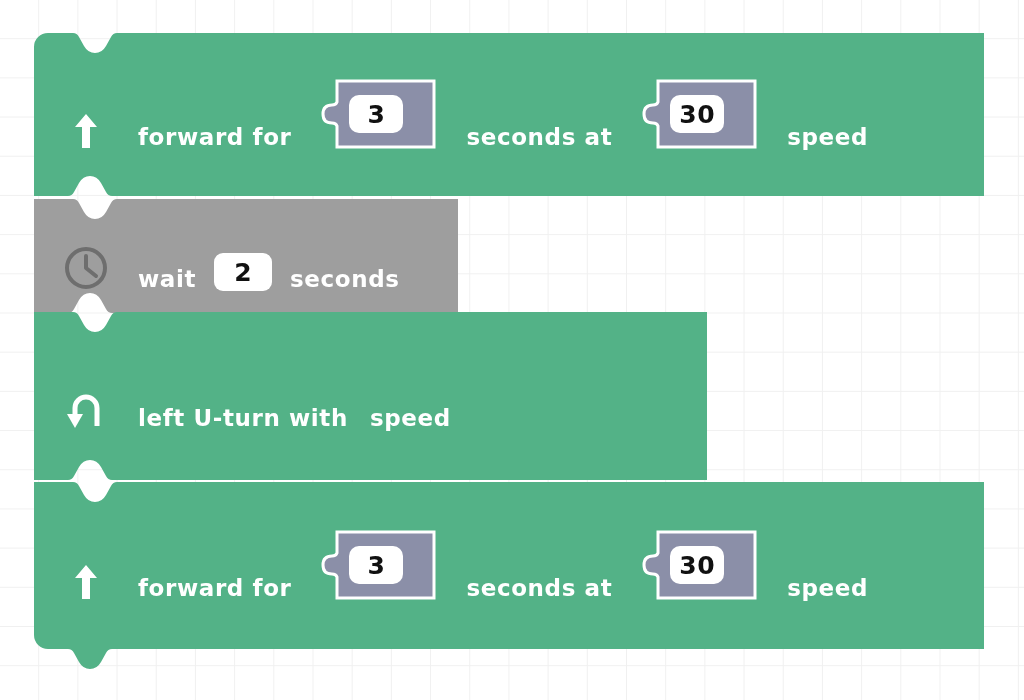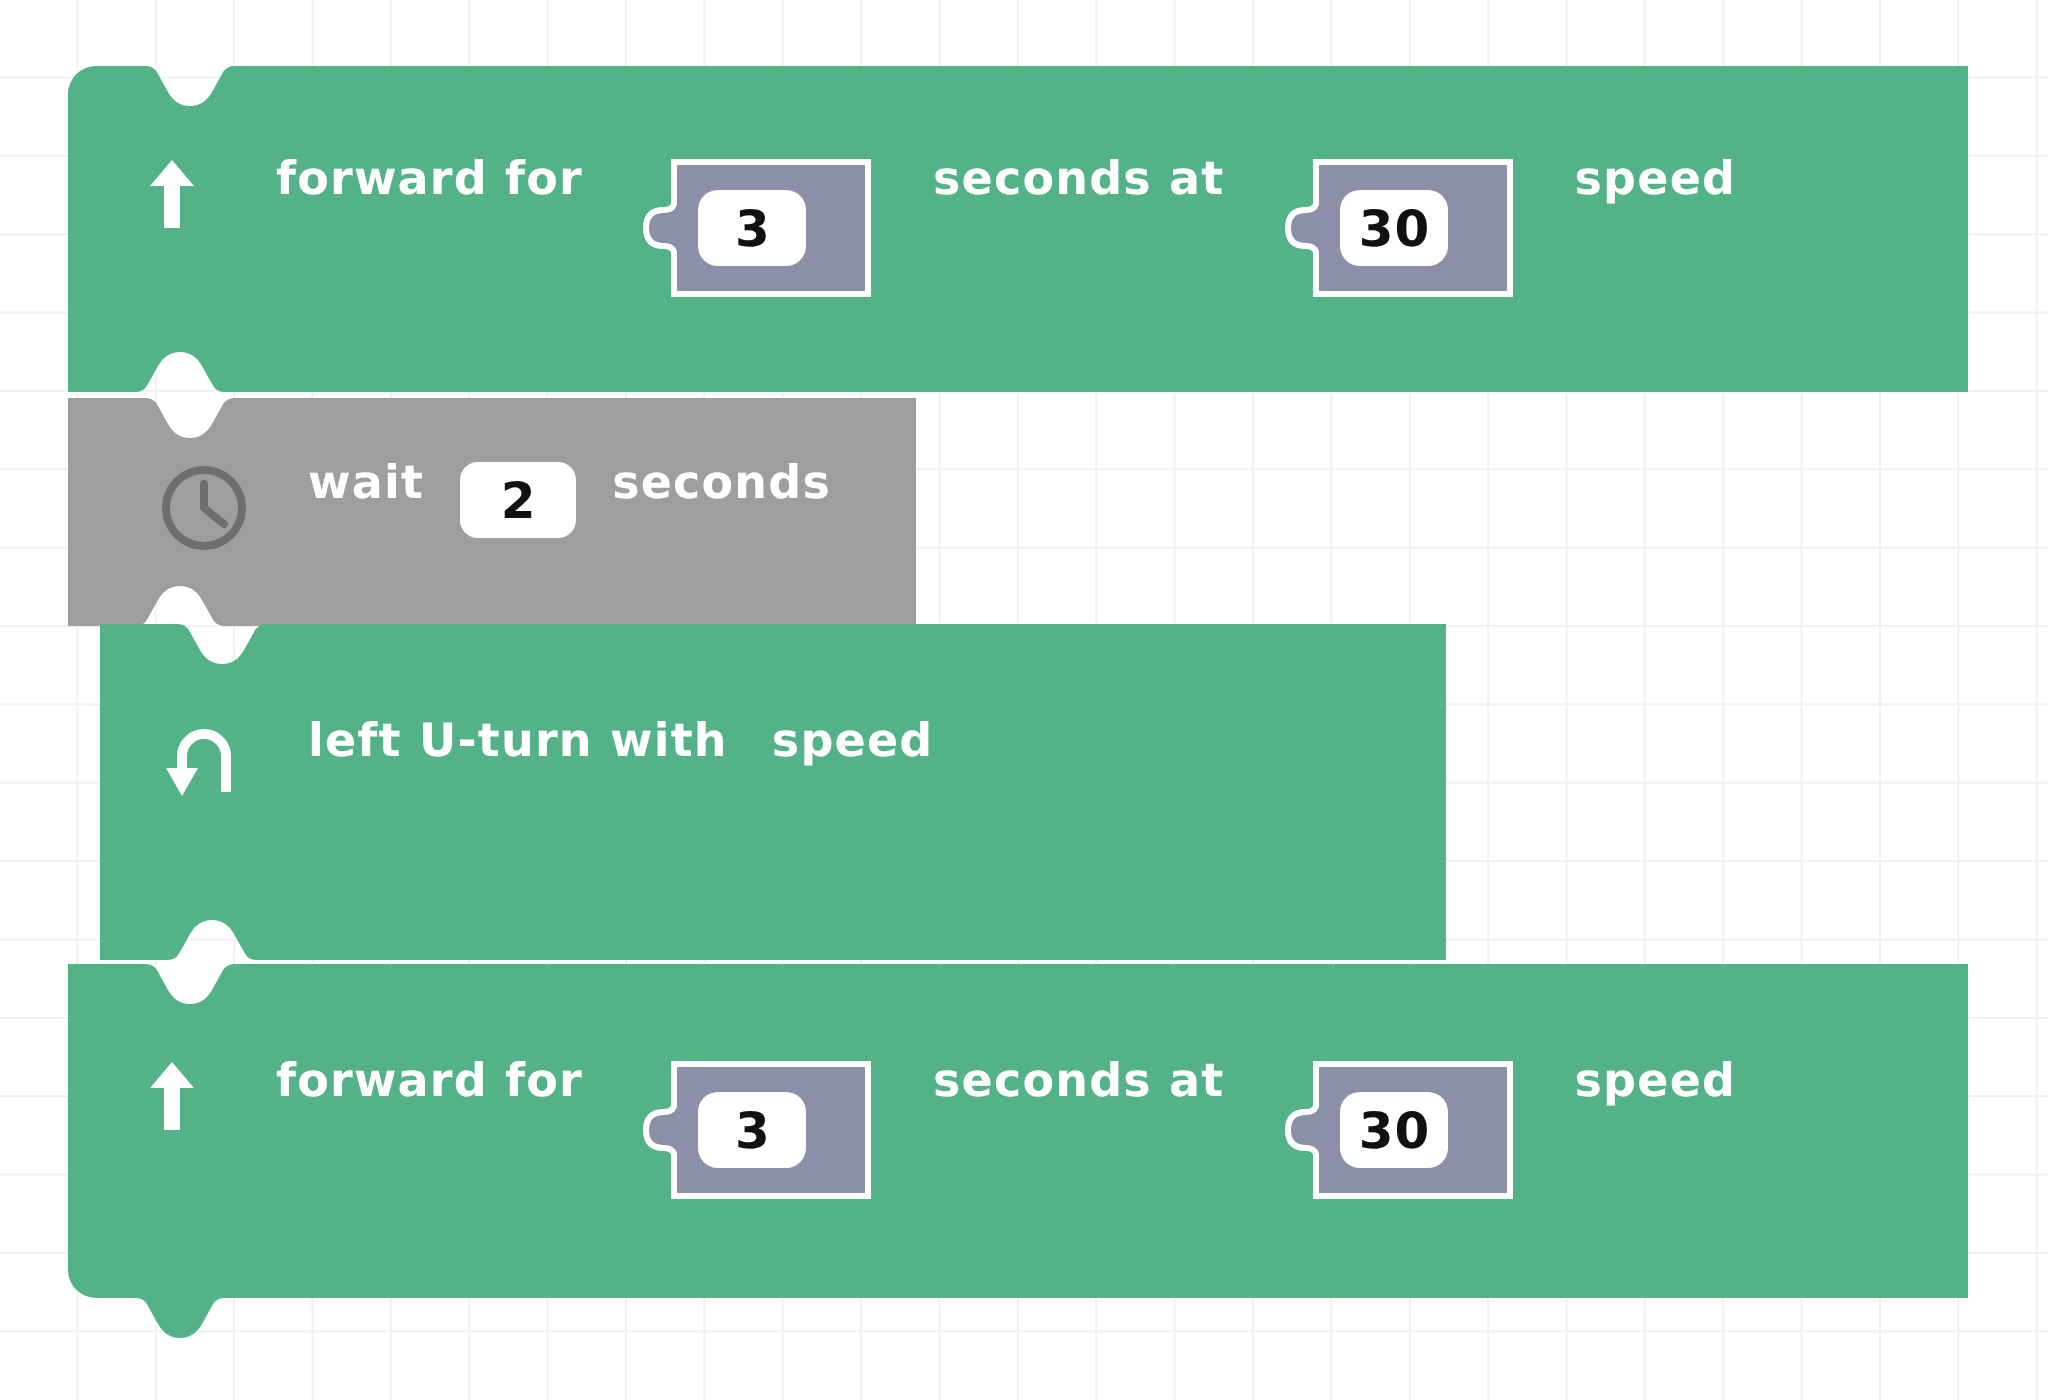--- a/index.html
+++ b/index.html
@@ -44,21 +44,21 @@
     position: absolute;
     left: 0;
     top: 0;
     display: block;
     overflow: visible;
   }
   .block-row {
     position: absolute;
     left: 0;
     display: flex;
-    align-items: flex-start;
+    align-items: flex-end;
     white-space: nowrap;
     pointer-events: none;
   }
 
   
   .blk-icon {
     width: 48px;
     display: flex;
     align-items: center;
     justify-content: center;
@@ -181,36 +181,36 @@
     </div>
 
     <div class="block" style="width:424px;height:113px;margin-top:4px;">
       <svg class="block-svg" width="424" height="114" viewBox="0 0 424 114">
         <path d="M0,0 L39,0 q4,0 6,4 l5,9 q4,7 11,7 q7,0 11,-7 l5,-9 q2,-4 6,-4
                  L424,0 L424,114
                  L78,114 q-4,0 -6,-4 l-5,-9 q-4,-7 -11,-7 q-7,0 -11,7 l-5,9 q-2,4 -6,4
                  L0,114 Z" fill="#9e9e9e"></path>
       </svg>
 
-      <div class="block-row" style="top:32px;height:70px;padding-left:16px;">
+      <div class="block-row" style="top:22px;height:70px;">
         <span class="blk-icon">
           <svg width="46" height="46" viewBox="0 0 46 46">
             <circle cx="23" cy="23" r="19" fill="none" stroke="#6e6e6e" stroke-width="4"></circle>
             <path d="M23,11 L23,23 L33,31" fill="none" stroke="#6e6e6e" stroke-width="4" stroke-linecap="round" stroke-linejoin="round"></path>
           </svg>
         </span>
         <span class="blk-label lbl-gap-lg">wait</span>
 
         <span class="plain-field">2</span>
 
         <span class="blk-label">seconds</span>
       </div>
     </div>
 
-    <div class="block" style="width:673px;height:167px;margin-top:0px;margin-left:16px;">
+    <div class="block" style="width:673px;height:167px;margin-top:0px;">
       <svg class="block-svg" width="673" height="168" viewBox="0 0 673 168">
         <path d="M0,0 L39,0 q4,0 6,4 l5,9 q4,7 11,7 q7,0 11,-7 l5,-9 q2,-4 6,-4
                  L673,0 L673,168
                  L78,168 q-4,0 -6,-4 l-5,-9 q-4,-7 -11,-7 q-7,0 -11,7 l-5,9 q-2,4 -6,4
                  L0,168 Z" fill="#53b287"></path>
       </svg>
 
       <div class="block-row" style="top:48px;height:70px;">
         <span class="blk-icon">
           <svg width="38" height="40" viewBox="0 0 38 40">

